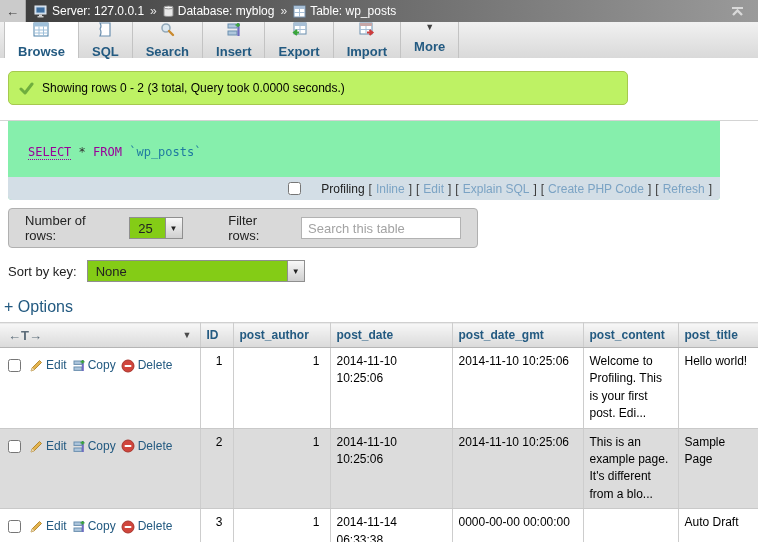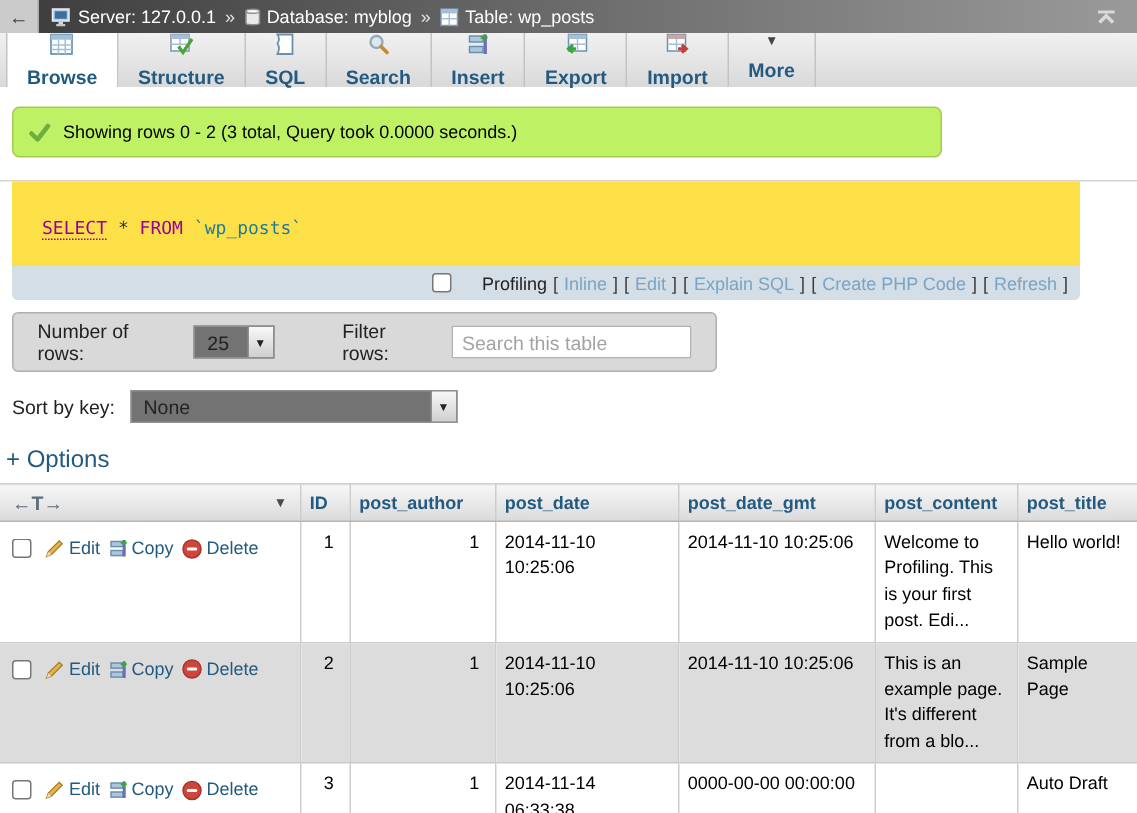--- a/index.html
+++ b/index.html
@@ -28,40 +28,40 @@
   .tab.active { background:#fff; }
   .tab .arrow { font-size:9px; color:#444; }
 
   
   .msg { margin:13px 40px 0 8px; width:620px; background:#bef264;
          border:1px solid #a6c94f; border-radius:5px; padding:9px 10px;
          font-size:12px; display:flex; align-items:center; gap:8px; }
 
   
   .query-wrap { margin-top:15px; border-top:1px solid #d4d4d4; }
-  .query-box { width:712px; margin-left:8px; background:#fde047;
+  .query-box { width:712px; margin-left:8px; background:#86efac;
                border-radius:0 0 4px 4px; }
   .sql-line { padding:24px 0 18px 20px; font-family:"DejaVu Sans Mono", monospace;
               font-size:12px; }
   .kw { color:#990099; }
   .kw.u { border-bottom:1px dotted #990099; }
   .ident { color:#1f7aa0; }
   .star { color:#303030; }
   .query-footer { background:#d3dee6; height:23px; display:flex; align-items:center;
                   justify-content:flex-end; padding-right:8px; gap:4px; font-size:12px;
                   border-radius:0 0 4px 4px; }
   .query-footer label { display:flex; align-items:center; gap:20px; color:#222; }
   .blk { color:#3c3c3c; }
   .qlink { color:#7ba3c4; text-decoration:none; cursor:pointer; }
 
   
   .rows-panel { margin:8px 0 0 8px; width:470px; height:40px; background:#d9d9d9;
                 border:1px solid #b0b0b0; border-radius:4px; display:flex;
                 align-items:center; padding:0 16px; gap:10px; font-size:13px; color:#222; }
-  .sel { display:inline-flex; align-items:stretch; height:22px; background:#737373;
+  .sel { display:inline-flex; align-items:stretch; height:22px; background:#84cc16;
          border:1px solid #8f8f8f; cursor:pointer; }
   .sel .val { display:flex; align-items:center; padding:0 8px; font-size:13px; flex:1; }
   .sel .arr { width:17px; background:linear-gradient(#f8f8f8,#cfcfcf);
               border-left:1px solid #8f8f8f; display:flex; align-items:center;
               justify-content:center; font-size:8px; color:#222; }
   .sel.w54 { width:54px; }
   .sel.w218 { width:218px; }
   .filter-input { width:160px; height:22px; border:1px solid #b2b2b2; padding:0 6px;
                   font-size:13px; font-family:"Liberation Sans",sans-serif; }
   .filter-input::placeholder { color:#a3a3a3; }
@@ -150,32 +150,20 @@
       <svg width="16" height="15" viewBox="0 0 16 15">
           <rect x="1" y="1" width="14" height="13" fill="#fff" stroke="#4f81a8"></rect>
           <rect x="1" y="1" width="14" height="3.5" fill="#9fc0da"></rect>
           <line x1="1" y1="8" x2="15" y2="8" stroke="#9fc0da"></line>
           <line x1="1" y1="11" x2="15" y2="11" stroke="#9fc0da"></line>
           <line x1="6" y1="4.5" x2="6" y2="14" stroke="#9fc0da"></line>
           <line x1="10.5" y1="4.5" x2="10.5" y2="14" stroke="#9fc0da"></line>
         </svg>
     </span>
     <span>Browse</span>
-  </div>
-  <div class="tab">
-    <span class="icon">
-      <svg width="16" height="15" viewBox="0 0 16 15">
-          <rect x="1" y="1" width="12" height="11" fill="#fff" stroke="#7b97b5"></rect>
-          <rect x="1" y="1" width="12" height="3" fill="#a7bfd6"></rect>
-          <line x1="1" y1="7.5" x2="13" y2="7.5" stroke="#a7bfd6"></line>
-          <line x1="7" y1="4" x2="7" y2="12" stroke="#a7bfd6"></line>
-          <path d="M6 9 L9 13 L15 4" fill="none" stroke="#49a53a" stroke-width="2.2"></path>
-        </svg>
-    </span>
-    <span>Structure</span>
   </div>
   <div class="tab">
     <span class="icon">
       <svg width="14" height="15" viewBox="0 0 14 15">
           <path d="M2 1 L12 1 L12 14 L2 14 Q4 10 2 7 Q4 4 2 1 Z" fill="#fff" stroke="#6b8faf" stroke-width="1.2"></path>
         </svg>
     </span>
     <span>SQL</span>
   </div>
   <div class="tab">

